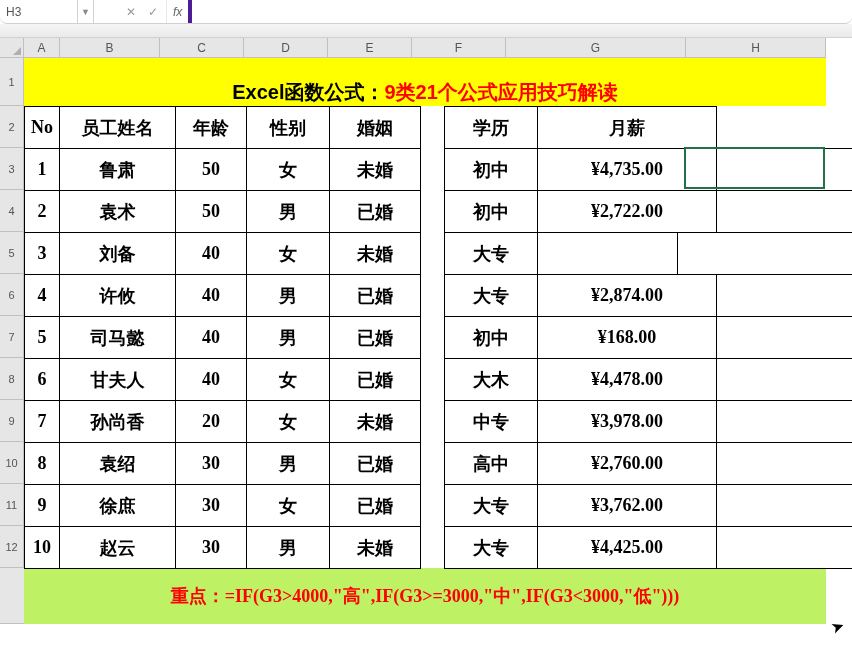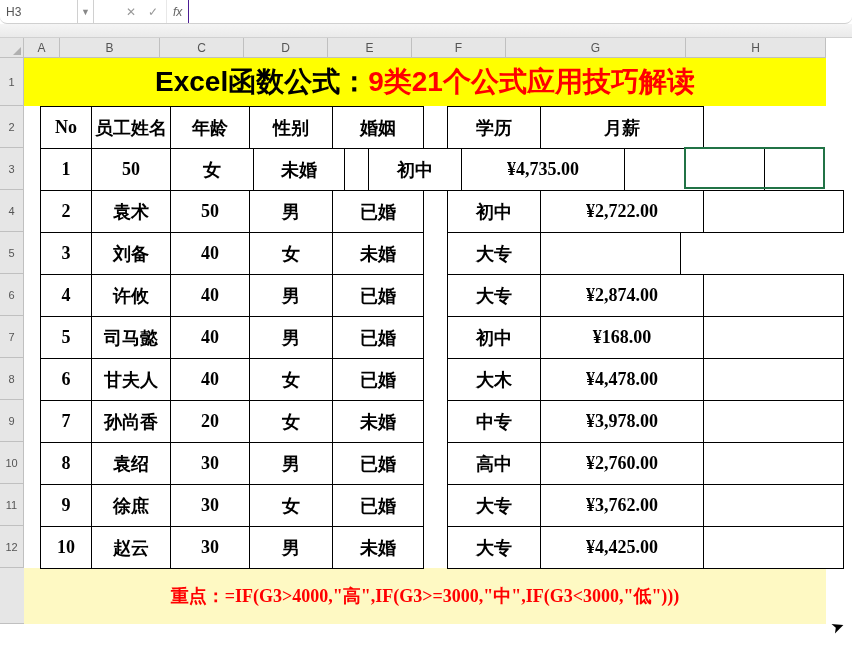--- a/index.html
+++ b/index.html
@@ -46,21 +46,21 @@
       gap: 8px;
       padding: 0 6px;
       color:#999;
     }
     .fb-btn { width:14px; text-align:center; }
     .fx-label {
       font-style: italic;
       color: #666;
       padding: 0 6px;
       border-left:1px solid #e8e8e8;
-      border-right:1px solid #4c1d95;
+      border-right:4px solid #4c1d95;
       height:100%;
       display:flex;
       align-items:center;
     }
     .formula-input {
       flex: 1;
       padding: 0 6px;
       height:100%;
       display:flex;
       align-items:center;
@@ -132,23 +132,23 @@
     .data-grid {
       position: relative;
     }
     .rh-1 { height: 48px; }
     .rh-dat { height: 42px; }
     .rh-13 { height: 56px; padding-left: 35px; }
     .title-row {
       height: 48px;
       background: #ffff00;
       display:flex;
-      align-items:center;
-      justify-content:center;
-      font-size: 28px;
+      align-items:flex-end;
+      justify-content:center;
+      font-size: 20px;
       font-weight: bold;
       width: 802px;
     }
     .title-black { color:#000; }
     .title-red { color:#ff0000; }
     .head-row, .data-row {
       display:flex;
       height:42px;
     }
     .cell {
@@ -157,31 +157,31 @@
       align-items:center;
       justify-content:center;
       font-size: 18px;
       font-weight: bold;
       background:#fff;
       color:#000;
       font-family: "SimSun", "Microsoft YaHei", serif;
       margin-right:-1px;
       margin-bottom:-1px;
     }
-    .c-A { width:52px;margin-left:16px; }
-    .c-B { width:80px; }
-    .c-C { width:80px; }
+    .c-A { width:36px; }
+    .c-B { width:117px; }
+    .c-C { width:72px; }
     .c-D { width:84px;text-align:center; }
     .c-E { width:92px; }
     .c-F { width:94px;margin-left:24px; }
-    .c-G { width:164px; }
+    .c-G { width:180px; }
     .c-H { width:141px; }
     .footer-row {
       height: 56px;
-      background:#fef9c3;
+      background:#bef264;
       display:flex;
       align-items:center;
       justify-content:center;
       font-size:18px;
       font-weight:bold;
       color:#ff0000;
       width: 802px;
       font-family: "SimSun","Microsoft YaHei",serif;
     }
     .active-cell-outline {
@@ -261,20 +261,21 @@
         <div class="cell c-B">员工姓名</div>
         <div class="cell c-C">年龄</div>
         <div class="cell c-D">性别</div>
         <div class="cell c-E">婚姻</div>
         <div class="cell c-F">学历</div>
         <div class="cell c-G">月薪</div>
       </div>
 
       <div class="data-row">
         <div class="cell c-A">1</div>
+        <div class="cell c-B">鲁肃</div>
         <div class="cell c-C">50</div>
         <div class="cell c-D">女</div>
         <div class="cell c-E">未婚</div>
         <div class="cell c-F">初中</div>
         <div class="cell c-G">¥4,735.00</div>
         <div class="cell c-H"></div>
       </div>
       <div class="data-row">
         <div class="cell c-A">2</div>
         <div class="cell c-B">袁术</div>

